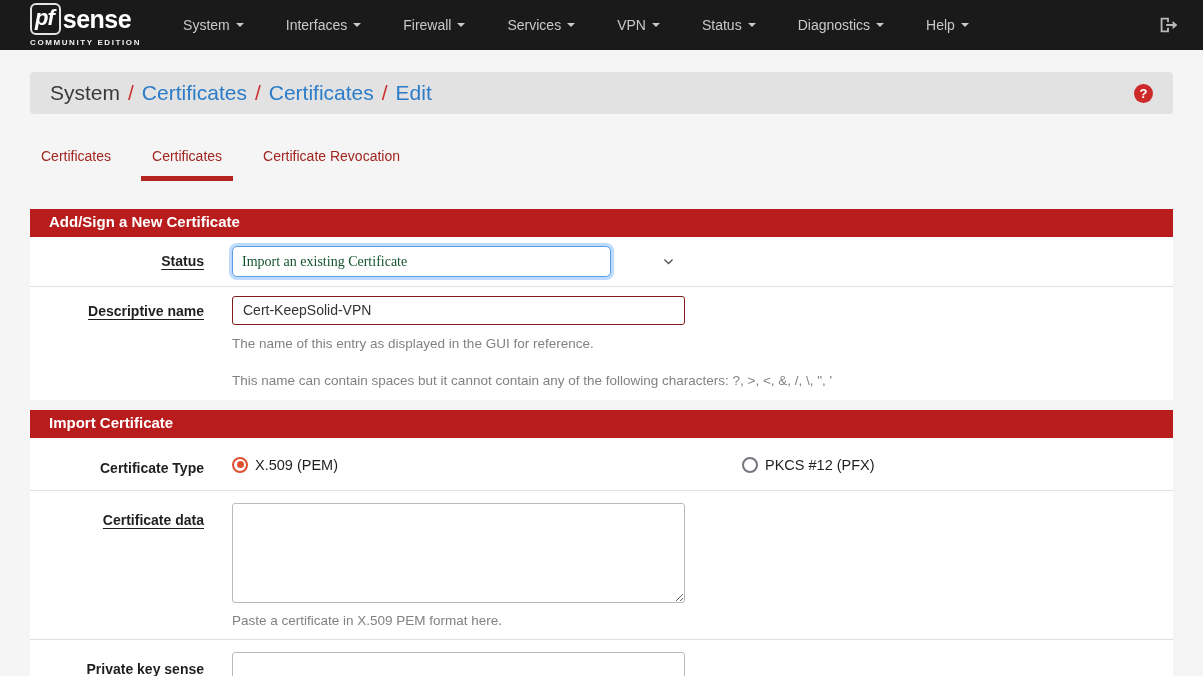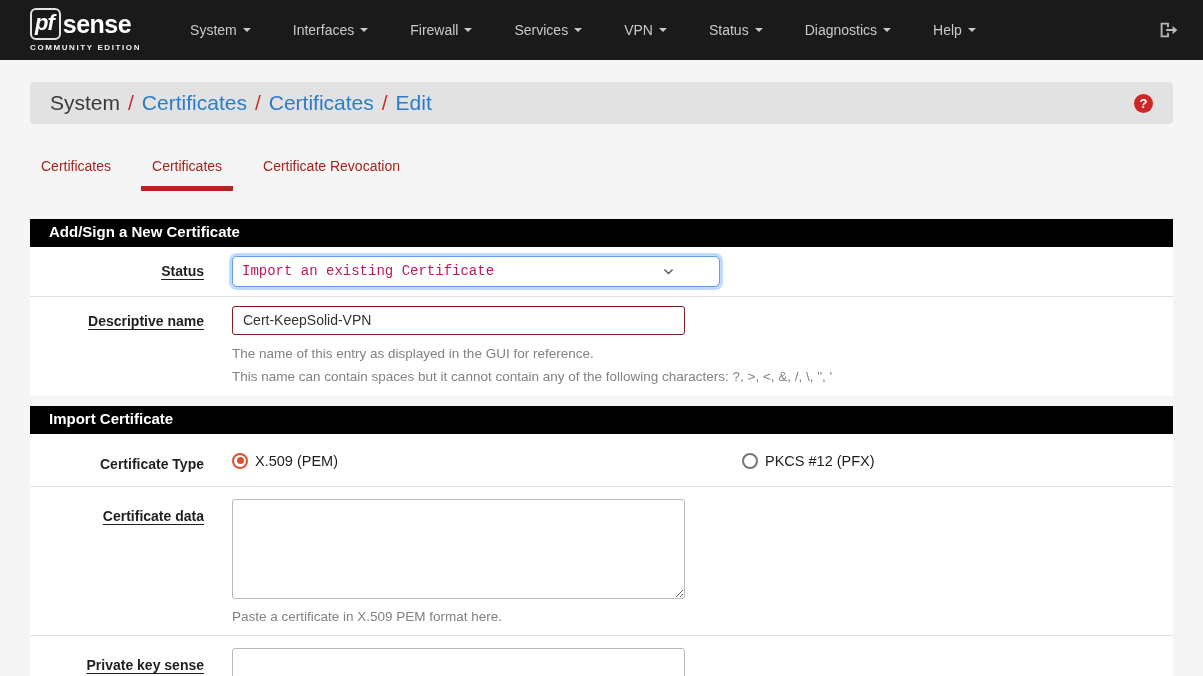--- a/index.html
+++ b/index.html
@@ -4,24 +4,23 @@
 <style>
   * { margin:0; padding:0; box-sizing:border-box; }
   html,body { width:1203px; height:676px; overflow:hidden; }
   body {
     font-family:"Liberation Sans", sans-serif;
     background:#f5f5f5;
     color:#333;
   }
   
   .navbar {
-    height:60px; background:#1a1a1a;
+    height:50px; background:#1a1a1a;
     display:flex; align-items:center;
     padding:0 18px 0 30px;
-    gap:7px;
   }
   .logo { display:flex; flex-direction:column; cursor:pointer; margin-right:14px; }
   .logo-top { display:flex; align-items:center; }
   .pf-box {
     border:2px solid #e3e3e3; border-radius:6px;
     color:#fff; font-weight:bold; font-style:italic;
     font-size:22px; line-height:1; padding:2px 5px 4px 3px;
     letter-spacing:-1px;
   }
   .sense { color:#fff; font-weight:bold; font-size:25px; letter-spacing:-0.5px; margin-left:2px; }
@@ -57,21 +56,21 @@
   .tabs { margin:26px 30px 0; display:flex; }
   .tab {
     color:#a1251f; font-size:14px; text-decoration:none; cursor:pointer;
     padding:8px 11px 12px; margin-right:19px; border-bottom:5px solid transparent;
   }
   .tab.active { border-bottom-color:#b42420; }
   
   .panel { margin:28px 30px 0; }
   .panel + .panel { margin-top:10px; }
   .panel-heading {
-    background:#000000; color:#fff; font-weight:bold; font-size:15px;
+    background:#b91c1c; color:#fff; font-weight:bold; font-size:15px;
     padding:4px 19px 5px; line-height:1.25;
   }
   .panel-body { background:#fff; }
   .form-row { display:flex; padding:9px 0; border-bottom:1px solid #e0e0e0; }
   .form-row:last-child { border-bottom:none; }
   .col-label {
     flex:0 0 202px; text-align:right; padding:7px 28px 0 0;
     font-weight:bold; font-size:14px; color:#1f1f1f;
   }
   .col-label .lbl-underline { text-decoration:underline; text-underline-offset:3px; }
@@ -79,25 +78,25 @@
   .help-text { color:#828282; font-size:13.5px; line-height:1.45; margin-top:7px; }
   .help-text.first { margin-top:9px; }
   
   .text-input {
     width:453px; height:29px; border:1px solid #7f1d1d; border-radius:3px;
     padding:4px 10px; font-size:14px; color:#333;
     font-family:"Liberation Sans", sans-serif; background:#fff;
   }
   .select-wrap { position:relative; width:453px; }
   .pf-select {
-    width:488px; height:31px; border-radius:5px;
+    width:379px; height:31px; border-radius:5px;
     border:1px solid #5b9fe8;
     box-shadow:0 0 0 3px rgba(110,175,250,0.45);
-    outline:none; background:#fff; color:#be185d;
-    font-size:14px; font-family:Liberation Mono, monospace;
+    outline:none; background:#fff; color:#14532d;
+    font-size:14px; font-family:Liberation Serif, serif;
     padding:4px 30px 4px 9px;
     appearance:none; -webkit-appearance:none;
   }
   .select-chevron { position:absolute; right:10px; top:9px; pointer-events:none; }
   textarea.pf-textarea {
     width:453px; height:100px; border:1px solid #b9b9b9; border-radius:3px;
     padding:6px 10px; font-size:14px; color:#333;
     font-family:"Liberation Sans", sans-serif; resize:both; background:#fff;
   }
   textarea.tall { height:100px; }
@@ -202,21 +201,21 @@
             <polyline points="3,5.5 8,10.5 13,5.5" fill="none" stroke="#555" stroke-width="1.6"></polyline>
           </svg>
         </div>
       </div>
     </div>
     <div class="form-row">
       <div class="col-label"><span class="lbl-underline">Descriptive name</span></div>
       <div class="col-input">
         <input type="text" class="text-input" value="Cert-KeepSolid-VPN" style="">
         <div class="help-text first">The name of this entry as displayed in the GUI for reference.</div>
-        <div class="help-text" style="margin-top:4px;">This name can contain spaces but it cannot contain any of the following characters: ?, &gt;, &lt;, &amp;, /, \, ", '</div>
+        <div class="help-text" style="margin-top:18px;">This name can contain spaces but it cannot contain any of the following characters: ?, &gt;, &lt;, &amp;, /, \, ", '</div>
       </div>
     </div>
   </div>
 </section>
 
 <section class="panel">
   <div class="panel-heading">Import Certificate</div>
   <div class="panel-body">
     <div class="form-row">
       <div class="col-label" style="padding-top:13px;"><span>Certificate Type</span></div>

